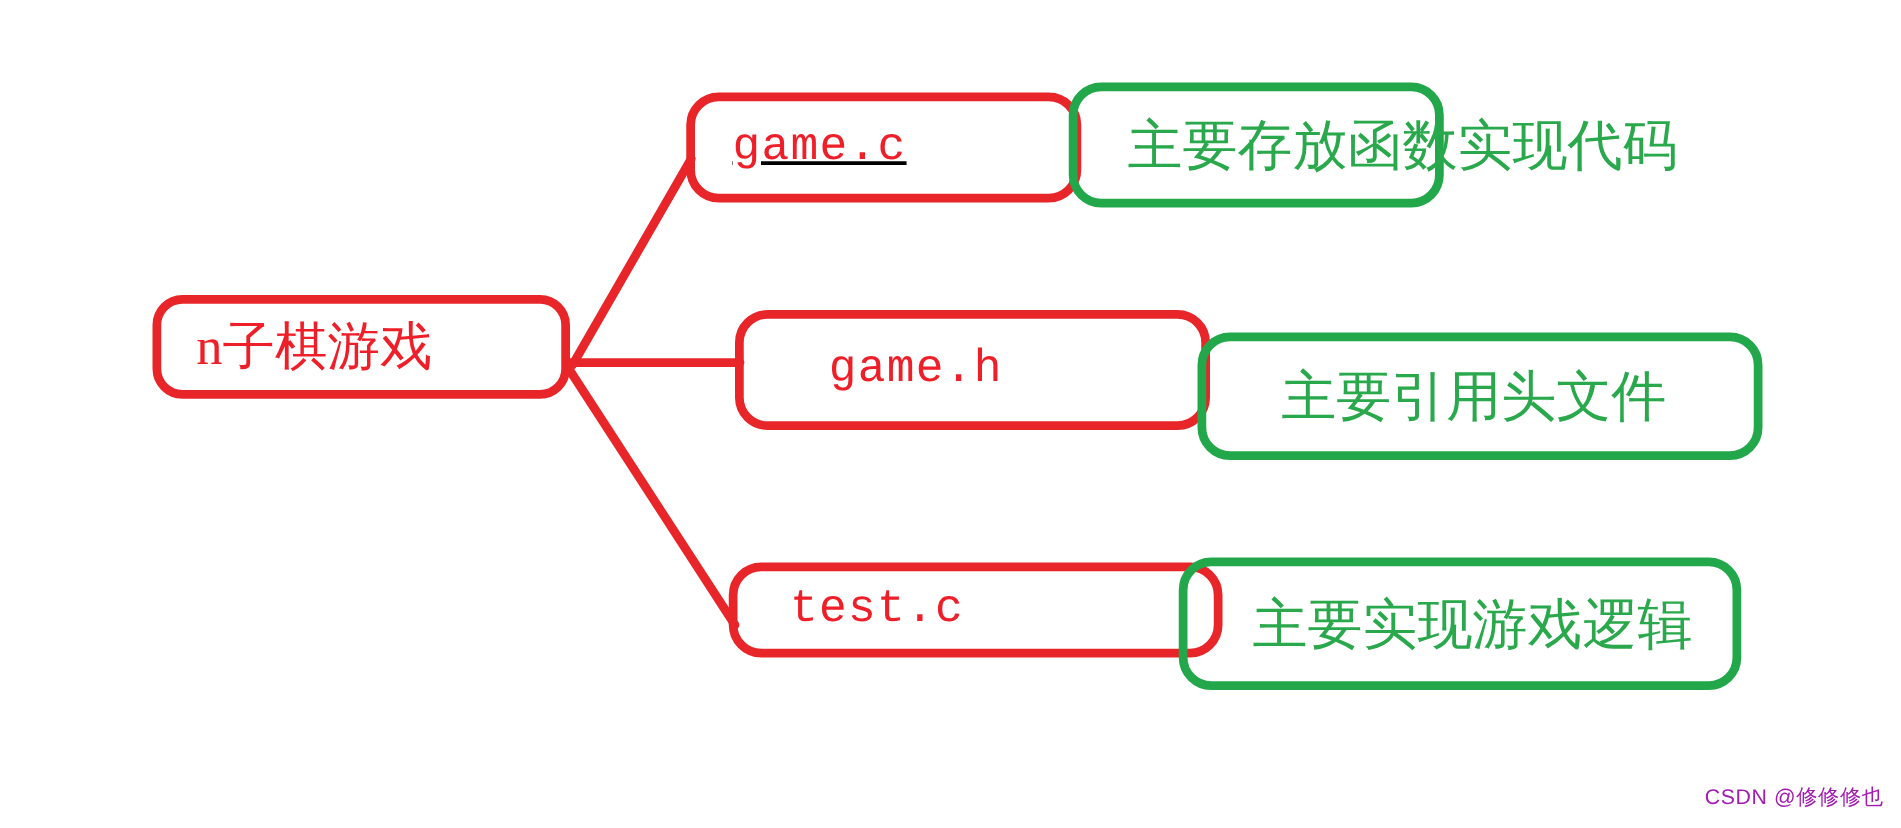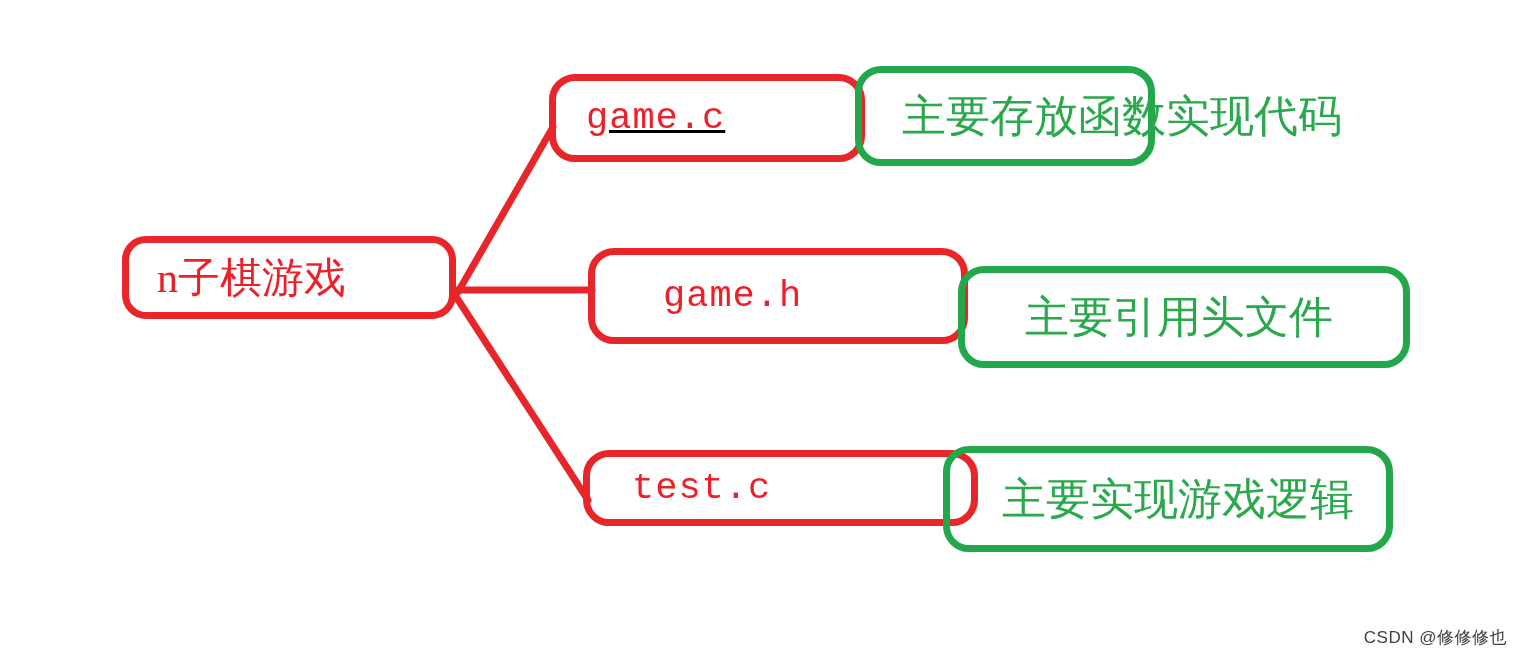--- a/index.html
+++ b/index.html
@@ -126,21 +126,21 @@
     height: 106px;
     padding-left: 52px;
     z-index: 3;
   }
   #node-desc-3 .label { font-size: 44px; }
 
   #watermark {
     position: absolute;
     right: 14px;
     bottom: 13px;
-    color: #404040;
+    color: #a21caf;
     font-size: 17px;
     font-family: "Liberation Sans", "DejaVu Sans", sans-serif;
     letter-spacing: 0.5px;
     white-space: nowrap;
   }
 </style>
 </head>
 <body>
 
 <div id="canvas">

